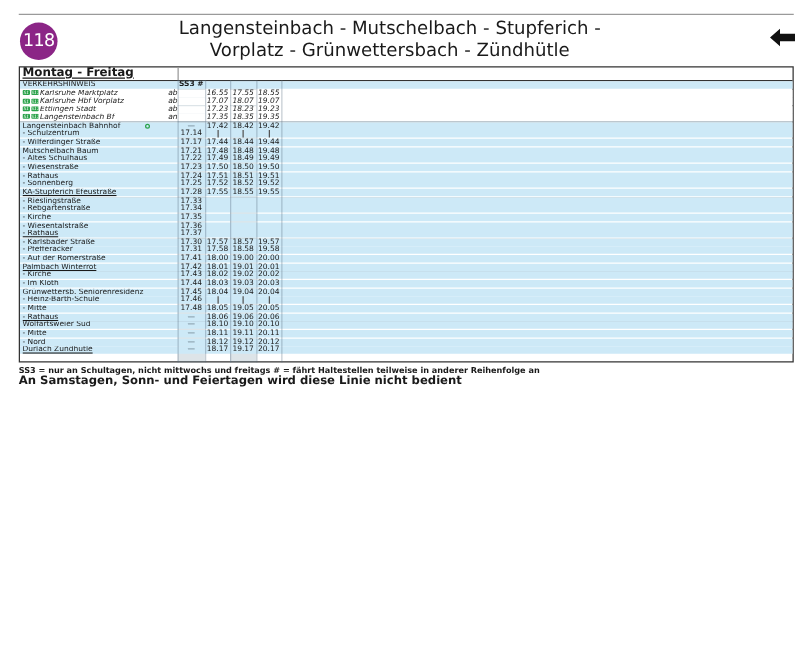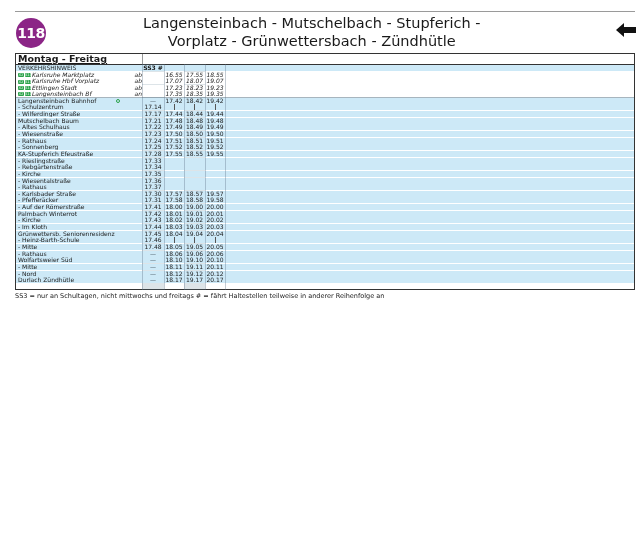--- a/index.html
+++ b/index.html
@@ -1,18 +1,18 @@
 <!DOCTYPE html>
 <html><head>
 <meta charset="utf-8">
 <style>
   html, body { margin:0; padding:0; background:#ffffff; }
   body { width:640px; height:537px; position:relative; overflow:hidden; font-family:"DejaVu Sans", sans-serif; color:#1a1a1a; }
   .topline { position:absolute; left:15px; top:11px; width:620px; height:1px; background:#9a9a9a; }
-  .badge { position:absolute; left:16px; top:18px; width:30px; height:30px; border-radius:50%; background:#8b2586; color:#fff; font-weight:bold; font-size:14px; line-height:30px; text-align:center; letter-spacing:-0.5px; }
+  .badge { position:absolute; left:16px; top:18px; width:30px; height:30px; border-radius:50%; background:#8b2586; color:#fff; font-weight:normal; font-size:14px; line-height:30px; text-align:center; letter-spacing:-0.5px; }
   .title { position:absolute; left:143px; top:14px; font-size:14.5px; line-height:18px; color:#1a1a1a; font-family:"DejaVu Sans", sans-serif;text-align:center; }
   .arrow { position:absolute; left:616px; top:22px; width:20px; height:16px; }
   .table { position:absolute; left:15px; top:53px; width:620px; height:237px; border:1px solid #333; border-top:1.5px solid #333; box-sizing:border-box; }
   .daylabel { position:absolute; left:0; top:0; width:126px; height:10px; font-size:9.5px; font-weight:bold; line-height:10px; padding-left:2px; }
   .daysep { position:absolute; left:0; top:10px; width:100%; height:1px; background:#333; }
   .vsep-top { position:absolute; left:126px; top:0; width:1px; height:10px; background:#999; }
   .row { position:absolute; left:0; width:100%; height:6px; font-size:6px; line-height:6px; white-space:nowrap; }
   .bg-blue { background:#cde9f7; }
   .bg-white { background:#ffffff; }
   .cell { position:absolute; top:0; height:6px; }
@@ -26,21 +26,21 @@
   .colbg { position:absolute; top:10px; height:226px; }
   .cb0 { left:126px; width:22px; background:rgba(100,130,150,0.22); }
   .cb2 { left:168px; width:21px; background:rgba(100,130,150,0.22); }
   .vline { position:absolute; top:10px; width:1px; height:226px; background:rgba(90,110,130,0.35); }
   .hline { position:absolute; left:0; width:100%; height:1px; background:rgba(60,90,110,0.45); }
   .sb { display:inline-block; width:6px; height:4px; background:#2aa24a; color:#fff; font-size:3.5px; line-height:4px; text-align:center; margin-right:1px; vertical-align:middle; border-radius:1px; }
   .sicon { display:inline-block; width:4px; height:4px; border:0.8px solid #2aa24a; border-radius:50%; margin-left:2px; vertical-align:middle; box-sizing:border-box; }
   .dash { color:#4a5a66; }
   .tick { display:inline-block; width:1px; height:6px; background:#555; }
   .notes { position:absolute; left:15px; top:292px; width:620px; }
-  .note-small { font-size:6.5px; line-height:8px; }
+  .note-small { font-size:6.5px; line-height:8px;font-weight:bold; }
   .note-big { font-size:9.3px; font-weight:bold; line-height:10px; }
   .u { text-decoration:underline; }
 </style>
 </head>
 <body>
 
 <div class="topline"></div>
 <div class="badge">118</div>
 <div class="title">
   <div>Langensteinbach - Mutschelbach - Stupferich -</div>
@@ -299,13 +299,14 @@
     </div>
     <div class="vline" style="left: 126px;"></div>
     <div class="vline" style="left: 148px;"></div>
     <div class="vline" style="left: 168px;"></div>
     <div class="vline" style="left: 189px;"></div>
     <div class="vline" style="left: 209px;"></div>
   </div>
 
 <div class="notes">
   <div class="note-small">SS3 = nur an Schultagen, nicht mittwochs und freitags    # = fährt Haltestellen teilweise in anderer Reihenfolge an</div>
+  <div class="note-big">An Samstagen, Sonn- und Feiertagen wird diese Linie nicht bedient</div>
 </div>
 
 </body></html>

